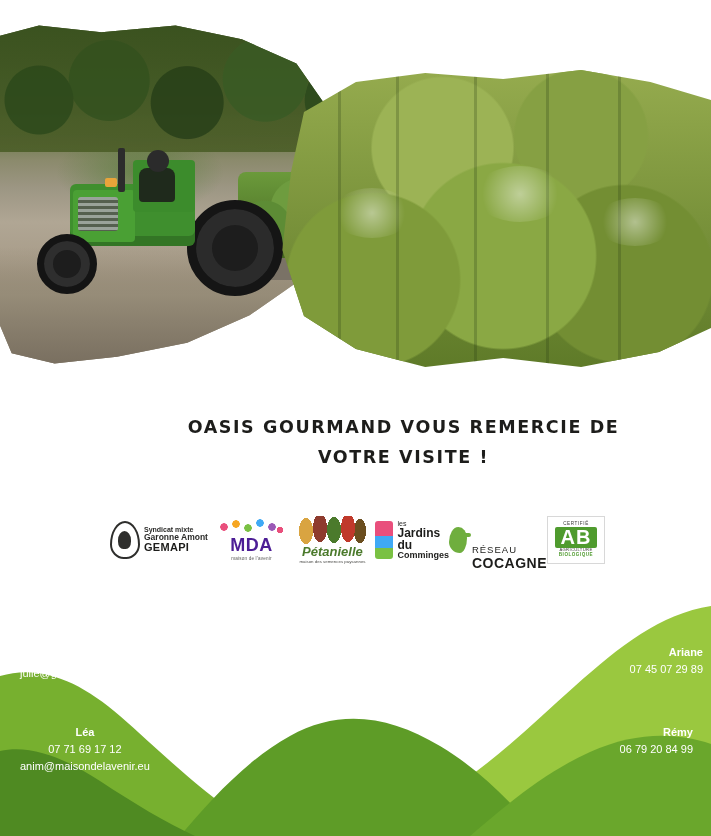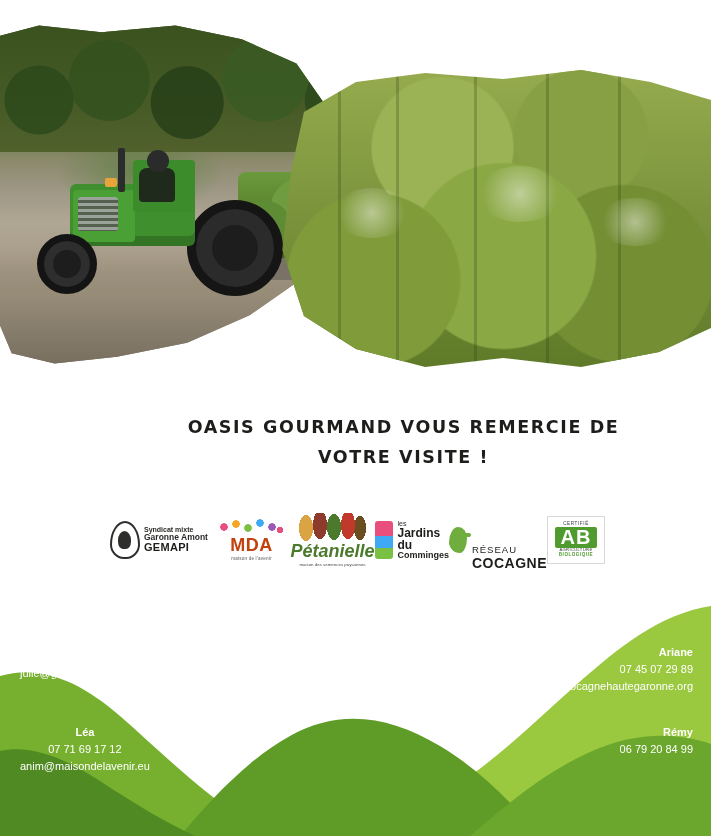--- a/index.html
+++ b/index.html
@@ -284,34 +284,34 @@
   .logo-mda .dots {
     width: 66px; height: 16px;
     background:
       radial-gradient(circle at 6px 8px, #e94f7c 0 3.5px, transparent 4px),
       radial-gradient(circle at 18px 5px, #f6a623 0 3.5px, transparent 4px),
       radial-gradient(circle at 30px 9px, #7ac143 0 3.5px, transparent 4px),
       radial-gradient(circle at 42px 4px, #3fa9f5 0 3.5px, transparent 4px),
       radial-gradient(circle at 54px 8px, #9b59b6 0 3.5px, transparent 4px),
       radial-gradient(circle at 62px 11px, #e94f7c 0 3px, transparent 3.5px);
   }
-  .logo-mda .mda-text { font-size: 18px; font-weight: bold; color: #c2410c; letter-spacing: .5px; }
+  .logo-mda .mda-text { font-size: 18px; font-weight: bold; color: #4c1d95; letter-spacing: .5px; }
   .logo-mda .mda-sub { font-size: 4.6px; color: #5a5a57; letter-spacing: .2px; }
 
   .logo-petanielle { width: 86px; flex-direction: column; align-items: center; justify-content: center; }
   .logo-petanielle .seeds {
     width: 72px; height: 28px;
     background:
       radial-gradient(ellipse 7px 13px at 10px 15px, #d9a441 0 100%, transparent 100%),
       radial-gradient(ellipse 7px 14px at 24px 12px, #8e3b2e 0 100%, transparent 100%),
       radial-gradient(ellipse 7px 13px at 38px 14px, #4b7a2c 0 100%, transparent 100%),
       radial-gradient(ellipse 7px 14px at 52px 12px, #c0392b 0 100%, transparent 100%),
       radial-gradient(ellipse 6px 12px at 64px 15px, #6b4e1f 0 100%, transparent 100%);
   }
-  .logo-petanielle .name { font-size: 18px; color: #4b7a2c; font-weight: bold; font-style: italic; }
+  .logo-petanielle .name { font-size: 13px; color: #4b7a2c; font-weight: bold; font-style: italic; }
   .logo-petanielle .sub { font-size: 4.4px; color: #4a4a47; }
 
   .logo-jardins { width: 74px; }
   .logo-jardins .art {
     width: 26px; height: 38px;
     background:
       linear-gradient(to bottom, #e94f7c 0 40%, #3fa9f5 40% 70%, #7ac143 70% 100%);
     border-radius: 3px;
     margin-right: 4px;
   }
@@ -389,21 +389,21 @@
     margin-bottom: 4px;
     font-size: 11px;
   }
   .col .name {
     font-weight: bold;
     font-size: 11px;
   }
   .col-left-1 { left: 20px; top: 14px; text-align: left; }
   .col-left-2 { left: 20px; top: 128px; text-align: center; }
   .col-mid { left: 300px; top: 26px; text-align: left; }
-  .col-right-1 { right: 18px; top: 48px; text-align: right; }
+  .col-right-1 { right: 8px; top: 48px; text-align: right; }
   .col-right-2 { right: 18px; top: 128px; text-align: right; }
   .muted-line { white-space: nowrap; }
 </style>
 </head>
 <body>
 
 <div class="page">
 
   <div class="hero">
 
@@ -521,21 +521,20 @@
     <div class="col col-mid">
       <div class="head">Mentions légales</div>
       <div class="name">Oasis Gourmand</div>
       <div class="muted-line">4 rue des Tilleuls</div>
       <div class="muted-line">31210 Huos</div>
     </div>
 
     <div class="col col-right-1">
       <div class="name">Ariane</div>
       <div class="muted-line">07 45 07 29 89</div>
-      <div class="muted-line">a.paris@cocagnehautegaronne.org</div>
     </div>
 
     <div class="col col-right-2">
       <div class="name">Rémy</div>
       <div class="muted-line">06 79 20 84 99</div>
     </div>
 
   </div>
 
 </div>

